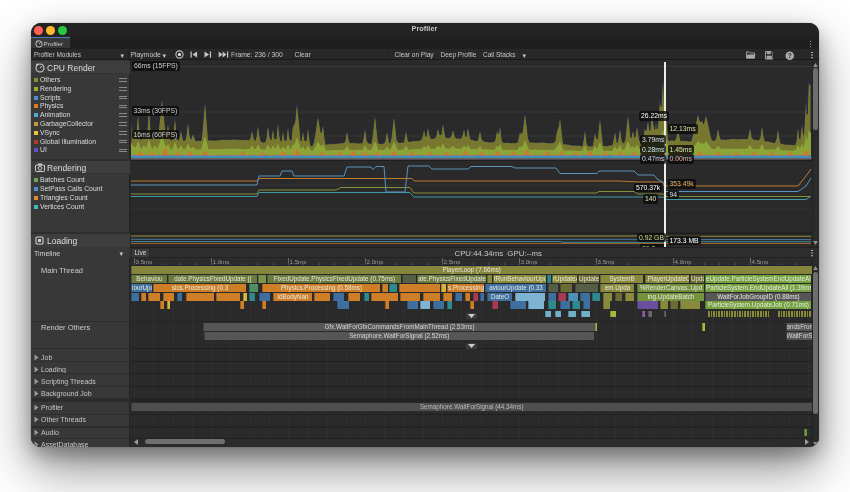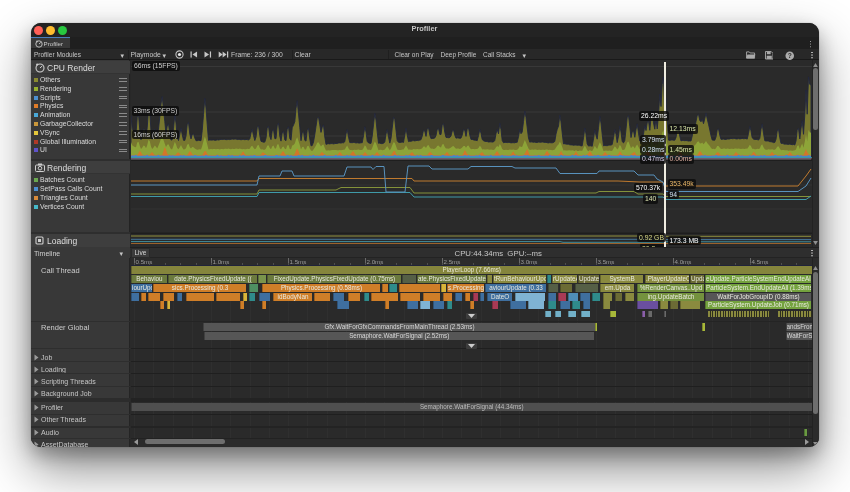--- a/index.html
+++ b/index.html
@@ -301,22 +301,22 @@
 <div style="position:absolute;left:100px;top:325px;width:681px;height:1px;background:#1f1f1f;"></div>
 <div style="position:absolute;left:100px;top:337.5px;width:681px;height:1px;background:#1f1f1f;"></div>
 <div style="position:absolute;left:100px;top:350px;width:681px;height:1px;background:#1f1f1f;"></div>
 <div style="position:absolute;left:100px;top:362.5px;width:681px;height:1px;background:#1f1f1f;"></div>
 <div style="position:absolute;left:100px;top:390.5px;width:681px;height:1px;background:#1f1f1f;"></div>
 <div style="position:absolute;left:100px;top:414.5px;width:681px;height:1px;background:#1f1f1f;"></div>
 <div style="position:absolute;left:100px;top:374.5px;width:681px;height:4px;background:#232323;"></div>
 <div style="position:absolute;left:100px;top:402.5px;width:681px;height:2px;background:#232323;"></div>
 <div style="position:absolute;left:100px;top:297.5px;width:681px;height:1px;background:#242424;"></div>
 <div style="position:absolute;left:0px;top:234.5px;width:99px;height:189.5px;background:#383838;border-right:1px solid #242424;"></div>
-<div style="position:absolute;left:10px;top:243.5px;font-size:7.5px;color:#cccccc;font-weight:400;white-space:nowrap;line-height:1;">Call Thread</div>
-<div style="position:absolute;left:10px;top:300.5px;font-size:7.5px;color:#cccccc;font-weight:400;white-space:nowrap;line-height:1;">Render Global</div>
+<div style="position:absolute;left:10px;top:243.5px;font-size:7.5px;color:#cccccc;font-weight:400;white-space:nowrap;line-height:1;">Main Thread</div>
+<div style="position:absolute;left:10px;top:300.5px;font-size:7.5px;color:#cccccc;font-weight:400;white-space:nowrap;line-height:1;">Render Others</div>
 <svg width="5" height="7" viewBox="0 0 5 7" style="position:absolute;left:2.5px;top:330.5px">
       <path d="M0.5,0.5 L4.5,3.5 L0.5,6.5 Z" fill="#999"></path>
     </svg>
 <div style="position:absolute;left:10px;top:330.8px;font-size:7px;color:#c6c6c6;font-weight:400;white-space:nowrap;line-height:1;">Job</div>
 <svg width="5" height="7" viewBox="0 0 5 7" style="position:absolute;left:2.5px;top:342.5px">
       <path d="M0.5,0.5 L4.5,3.5 L0.5,6.5 Z" fill="#999"></path>
     </svg>
 <div style="position:absolute;left:10px;top:342.8px;font-size:7px;color:#c6c6c6;font-weight:400;white-space:nowrap;line-height:1;">Loading</div>
 <svg width="5" height="7" viewBox="0 0 5 7" style="position:absolute;left:2.5px;top:354.5px">
       <path d="M0.5,0.5 L4.5,3.5 L0.5,6.5 Z" fill="#999"></path>

